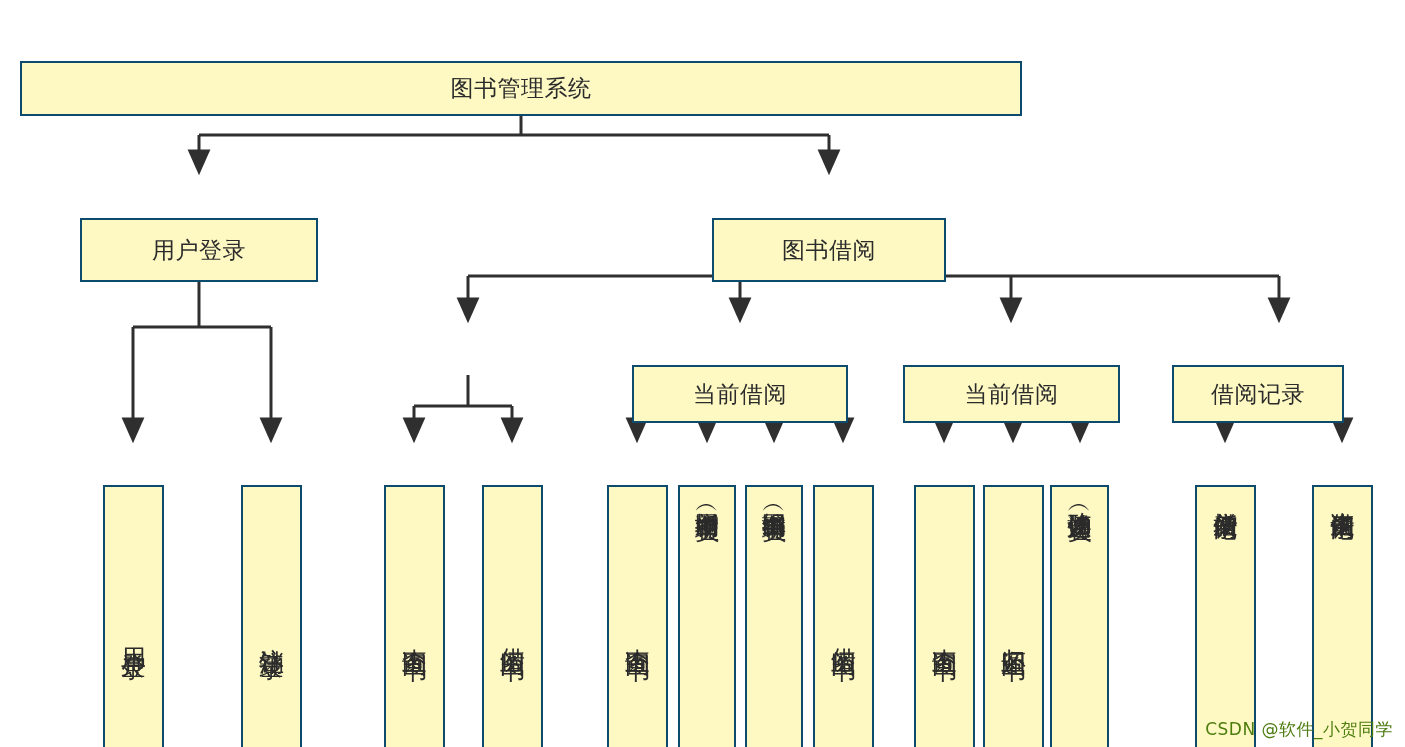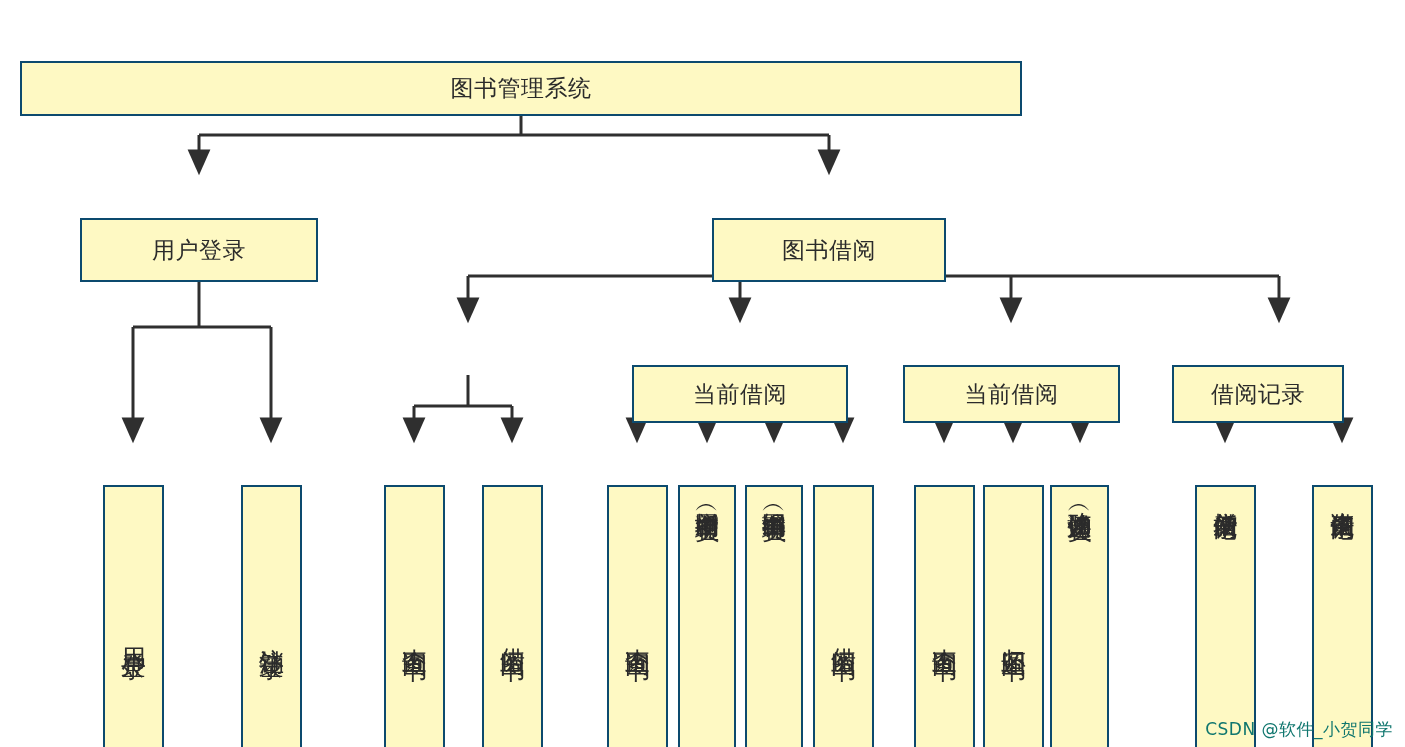--- a/index.html
+++ b/index.html
@@ -68,21 +68,21 @@
   
   .node.leaf.mid {
     align-items: center;
     padding-top: 0;
   }
   #watermark {
     position: absolute;
     right: 12px;
     bottom: 6px;
     font-size: 17px;
-    color: #0f766e;
+    color: #4d7c0f;
     z-index: 5;
     white-space: nowrap;
     letter-spacing: 0.5px;
   }
 </style>
 </head>
 <body>
 
 <div id="stage">
 

